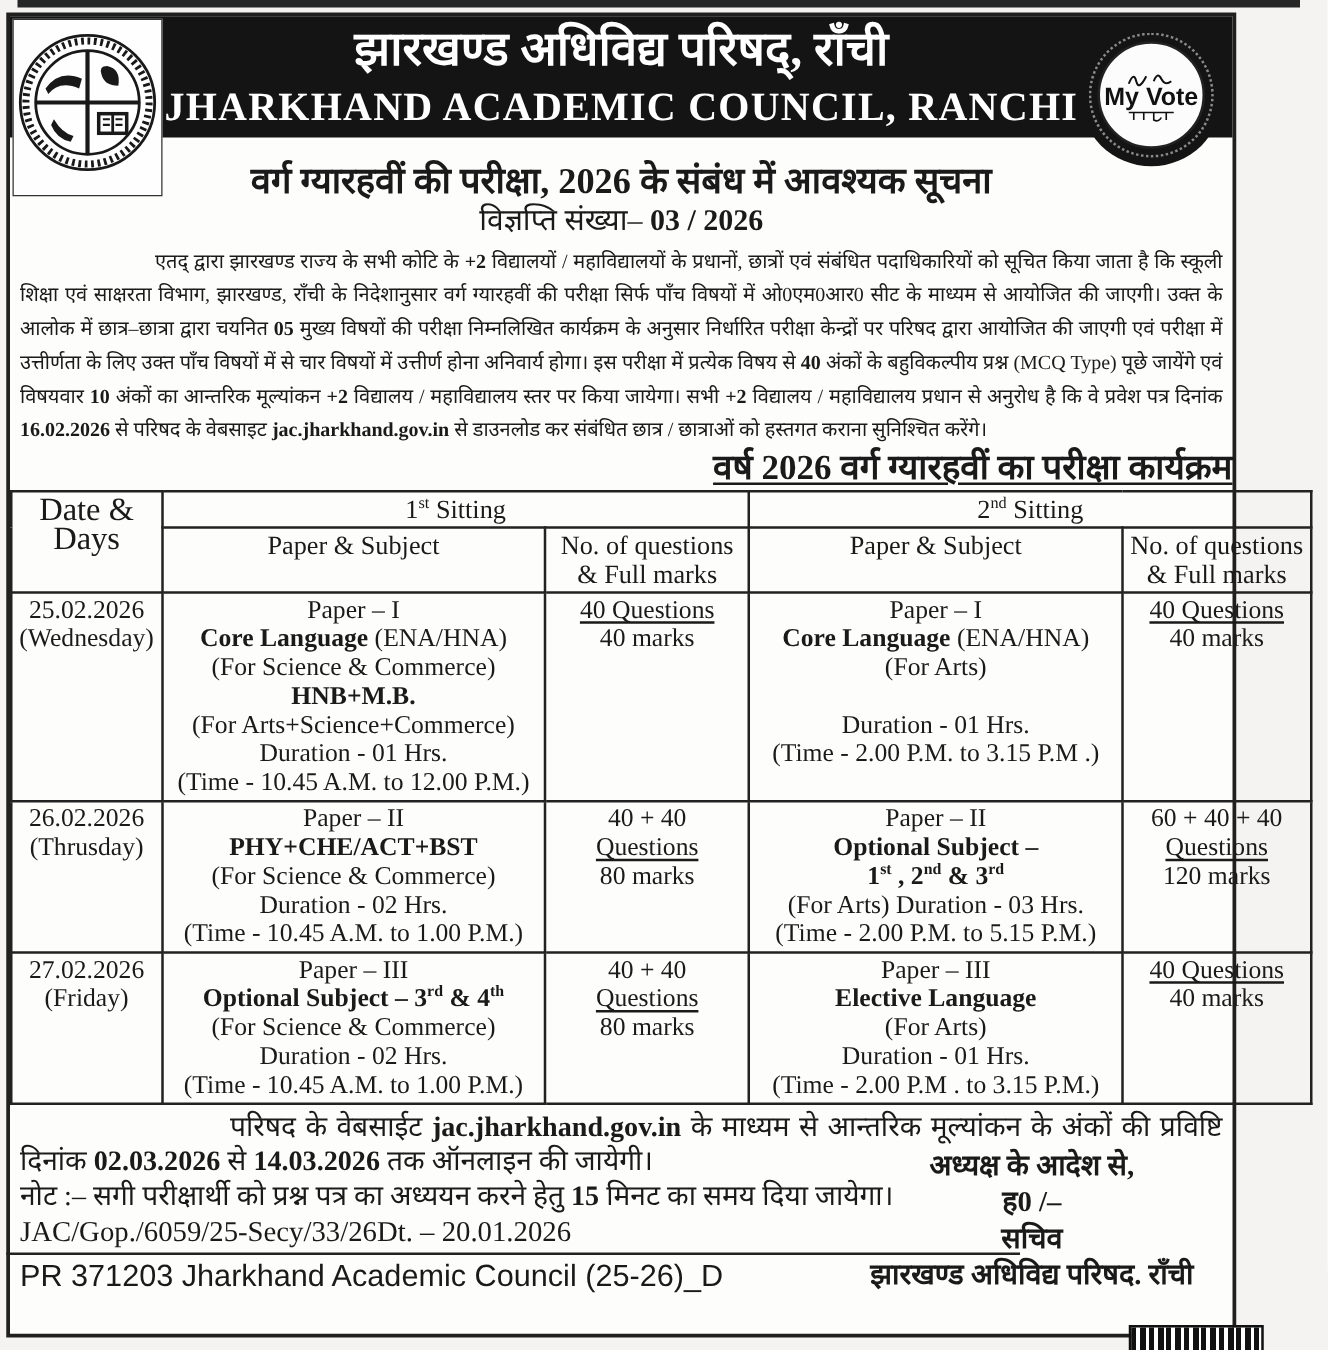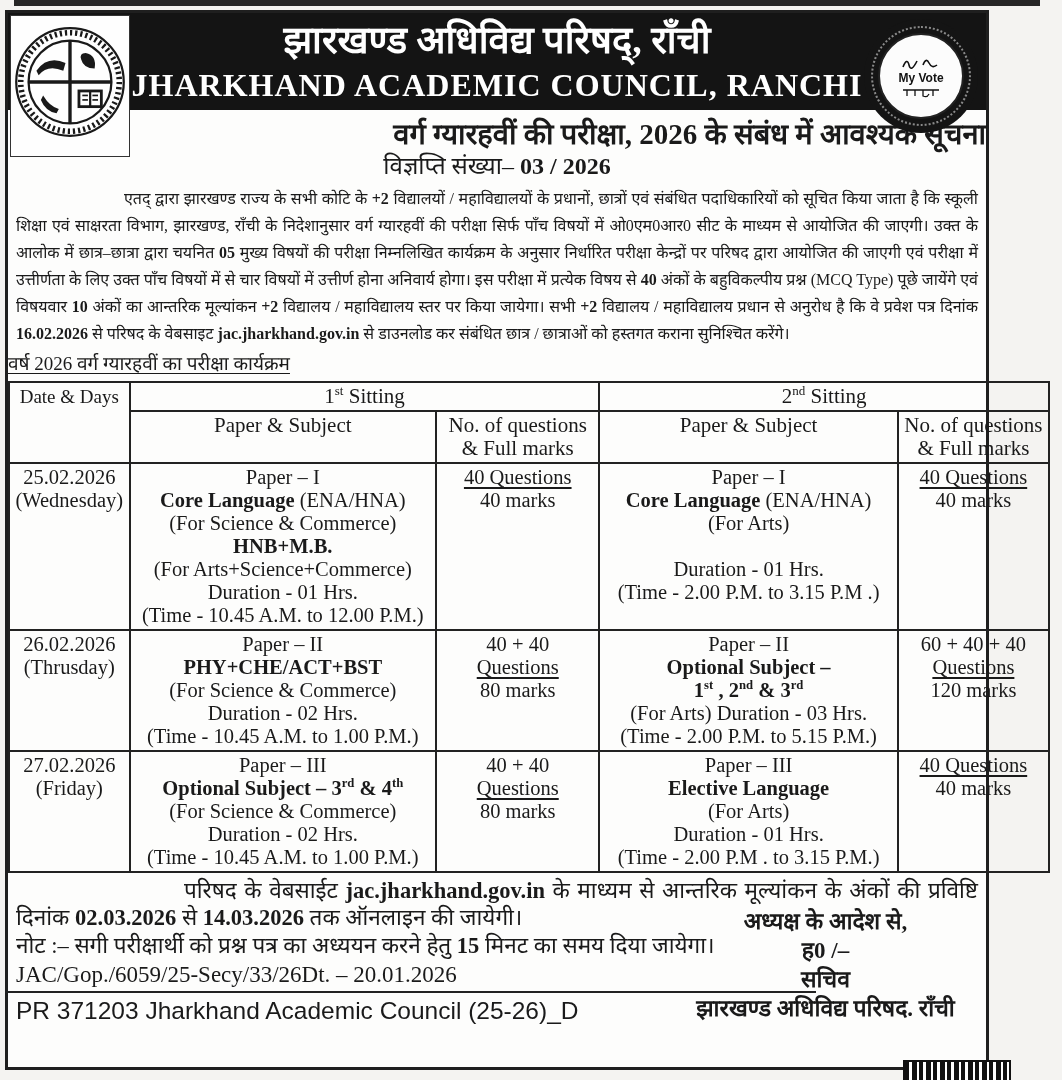--- a/index.html
+++ b/index.html
@@ -41,47 +41,47 @@
   }
   .badge-inner{
     width:82px;height:82px;border-radius:50%;background:#fcfcfc;
     display:flex;flex-direction:column;align-items:center;justify-content:center;
     border:2px solid #222;
   }
   .badge-ring{
     position:absolute;left:7px;top:7px;width:100px;height:100px;border-radius:50%;
     border:2px dotted #8a8a8a;box-sizing:border-box;
   }
-  .badge-label{font-size:12px;font-weight:700;font-family:"Liberation Sans","DejaVu Sans",sans-serif;color:#111;line-height:15px;}
+  .badge-label{font-size:20px;font-weight:700;font-family:"Liberation Sans","DejaVu Sans",sans-serif;color:#111;line-height:15px;}
   .badge svg{display:block;}
   
   .notice-title{
-    margin-top:7px;text-align:right;font-size:29px;font-weight:700;line-height:34px;
+    margin-top:18px;text-align:center;font-size:29px;font-weight:700;line-height:34px;
   }
   .notif-no{text-align:center;font-size:24px;line-height:28px;margin-top:1px;}
   
   .body-par{
     margin:5px 8px 0 8px;font-size:16px;line-height:27px;text-align:justify;
     text-indent:108px;
   }
   .sched-heading{
-    text-align:left;font-size:19px;font-weight:400;line-height:30px;margin-top:2px;
+    text-align:right;font-size:28px;font-weight:700;line-height:30px;margin-top:2px;
   }
   .sched-heading span{text-decoration:underline;text-underline-offset:3px;}
   
   table.sched{
     border-collapse:collapse;width:1042px;margin:2px auto 0 auto;
     font-size:20.5px;
   }
   table.sched th,table.sched td{
     border:2px solid #222;text-align:center;vertical-align:top;padding:2px 4px;
     line-height:23px;
   }
   th.h-sit{font-weight:400;font-size:21px;}
-  th.h-date{font-weight:400;font-size:19px;vertical-align:top;padding-top:4px;}
+  th.h-date{font-weight:400;font-size:26px;vertical-align:top;padding-top:4px;}
   th.h-sub{font-weight:400;font-size:21px;}
   .col-date{width:118px;}
   .col-sub1{width:300px;}
   .col-marks1{width:160px;}
   .col-sub2{width:292px;}
   .col-marks2{width:148px;}
   td.cell-date{padding-top:5px;margin-top:39px;}
   
   .footer{position:relative;margin:4px 8px 0 8px;font-size:22.5px;line-height:27px;}
   .f-line1{margin:0;text-indent:168px;text-align:justify;}

